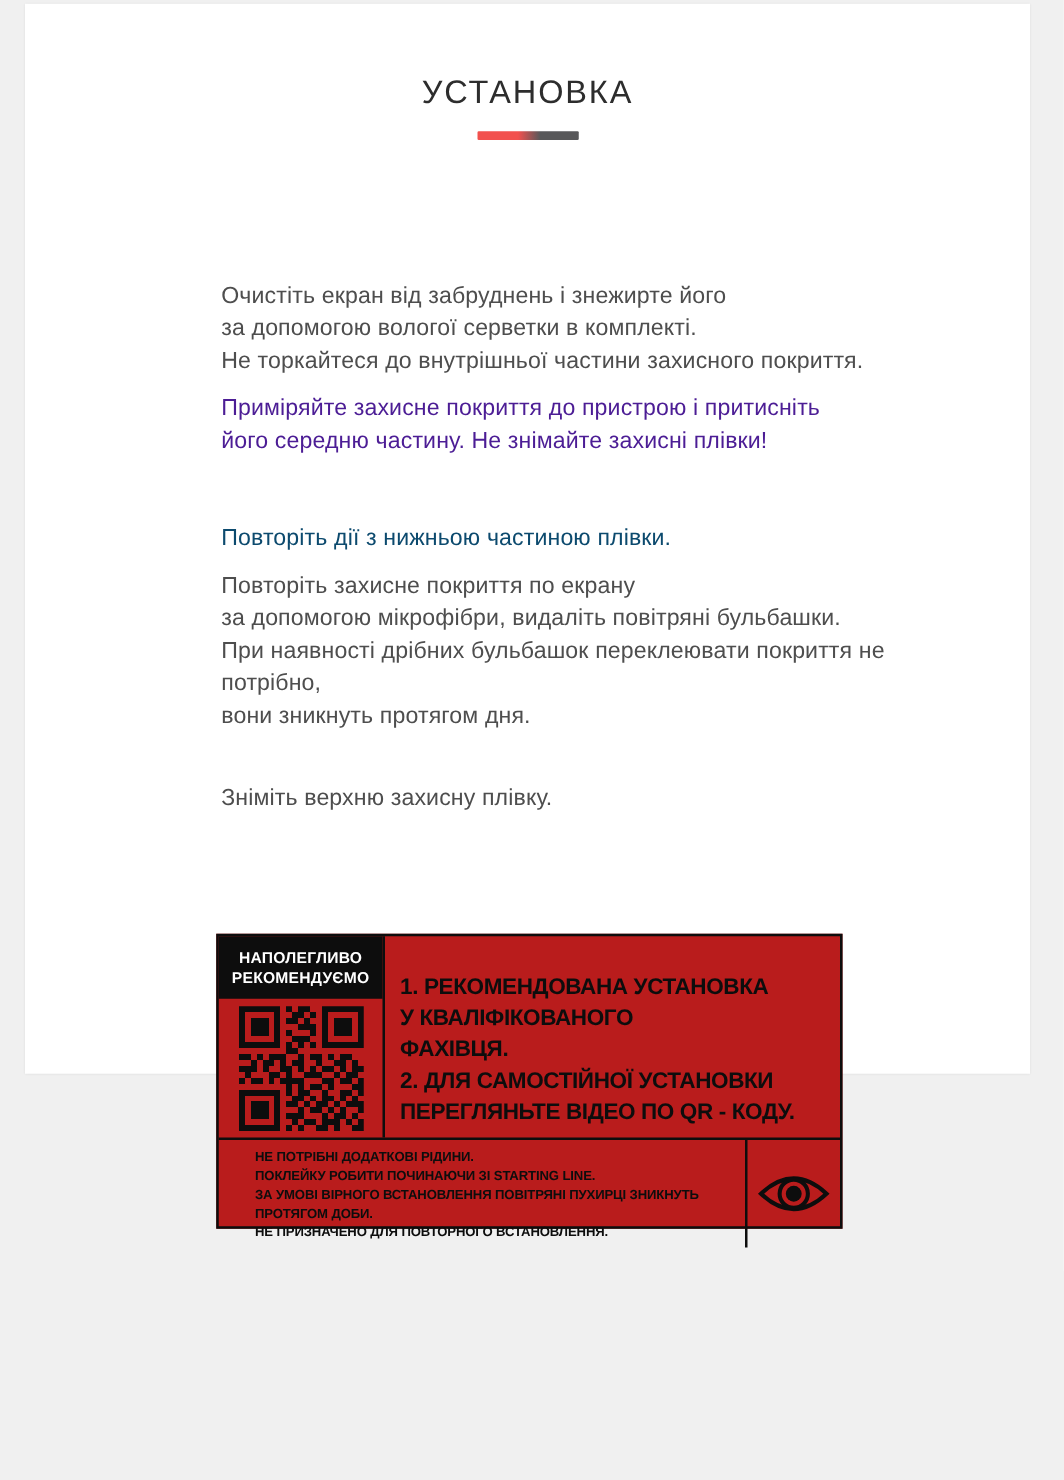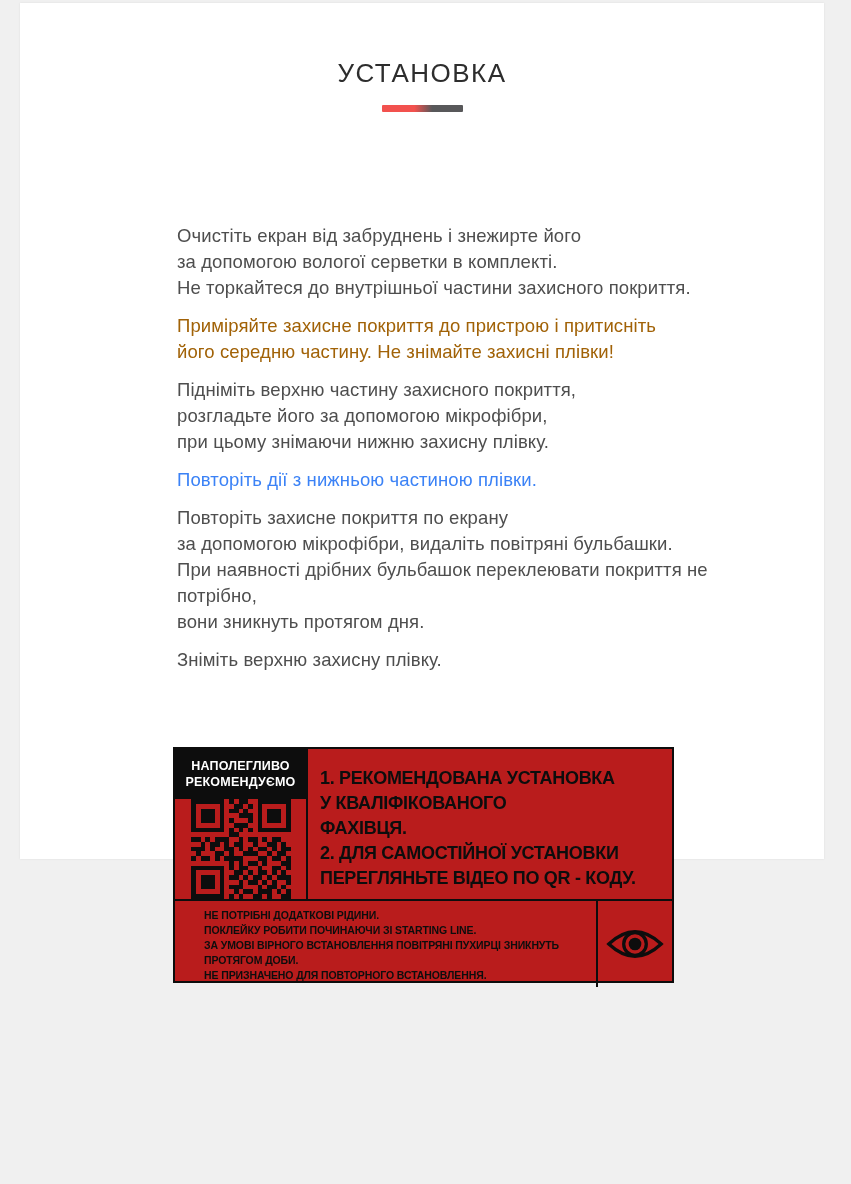--- a/index.html
+++ b/index.html
@@ -91,21 +91,21 @@
     white-space:pre-line;
   }
   .qr-wrap {
     flex:1;
     display:flex;
     align-items:center;
     justify-content:center;
   }
   .rec-right {
     flex:1;
-    padding:17px 8px 8px 12px;
+    padding:28px 8px 8px 12px;
   }
   .rec-item {
     font-weight:700;
     font-size:18px;
     line-height:25px;
     letter-spacing:-0.3px;
     white-space:pre-line;
   }
   .rec-item + .rec-item { }
   .rec-bottom {
@@ -140,43 +140,37 @@
 
   <ul class="steps">
     <li>
       <span class="dash-col"><span class="dash"></span></span>
       <span class="step-text" style="color: rgb(78, 78, 78);">Очистіть екран від забруднень і знежирте його
 за допомогою вологої серветки в комплекті.
 Не торкайтеся до внутрішньої частини захисного покриття.</span>
     </li>
     <li>
       <span class="dash-col"><span class="dash"></span></span>
-      <span class="step-text" style="color: #a16207;">Приміряйте захисне покриття до пристрою і притисніть
+      <span class="step-text" style="color: #4c1d95;">Приміряйте захисне покриття до пристрою і притисніть
 його середню частину. Не знімайте захисні плівки!</span>
     </li>
     <li>
       <span class="dash-col"><span class="dash"></span></span>
-      <span class="step-text" style="color: rgb(78, 78, 78);">Підніміть верхню частину захисного покриття,
-розгладьте його за допомогою мікрофібри,
-при цьому знімаючи нижню захисну плівку.</span>
-    </li>
-    <li>
-      <span class="dash-col"><span class="dash"></span></span>
-      <span class="step-text" style="color: #3b82f6;">Повторіть дії з нижньою частиною плівки.</span>
+      <span class="step-text" style="color: #0c4a6e; margin-top: 40px;">Повторіть дії з нижньою частиною плівки.</span>
     </li>
     <li>
       <span class="dash-col"><span class="dash"></span></span>
       <span class="step-text" style="color: rgb(78, 78, 78);">Повторіть захисне покриття по екрану
 за допомогою мікрофібри, видаліть повітряні бульбашки.
 При наявності дрібних бульбашок переклеювати покриття не потрібно,
 вони зникнуть протягом дня.</span>
     </li>
     <li>
       <span class="dash-col"><span class="dash"></span></span>
-      <span class="step-text" style="color: rgb(78, 78, 78);">Зніміть верхню захисну плівку.</span>
+      <span class="step-text" style="color: rgb(78, 78, 78); margin-top: 28px;">Зніміть верхню захисну плівку.</span>
     </li>
   </ul>
 
   <div class="rec-box">
     <div class="rec-top">
       <div class="rec-left">
         <div class="rec-header">НАПОЛЕГЛИВО
 РЕКОМЕНДУЄМО</div>
         <div class="qr-wrap">
           <svg id="qr-svg" width="100" height="100" viewBox="0 0 21 21" shape-rendering="crispEdges" aria-hidden="true">

